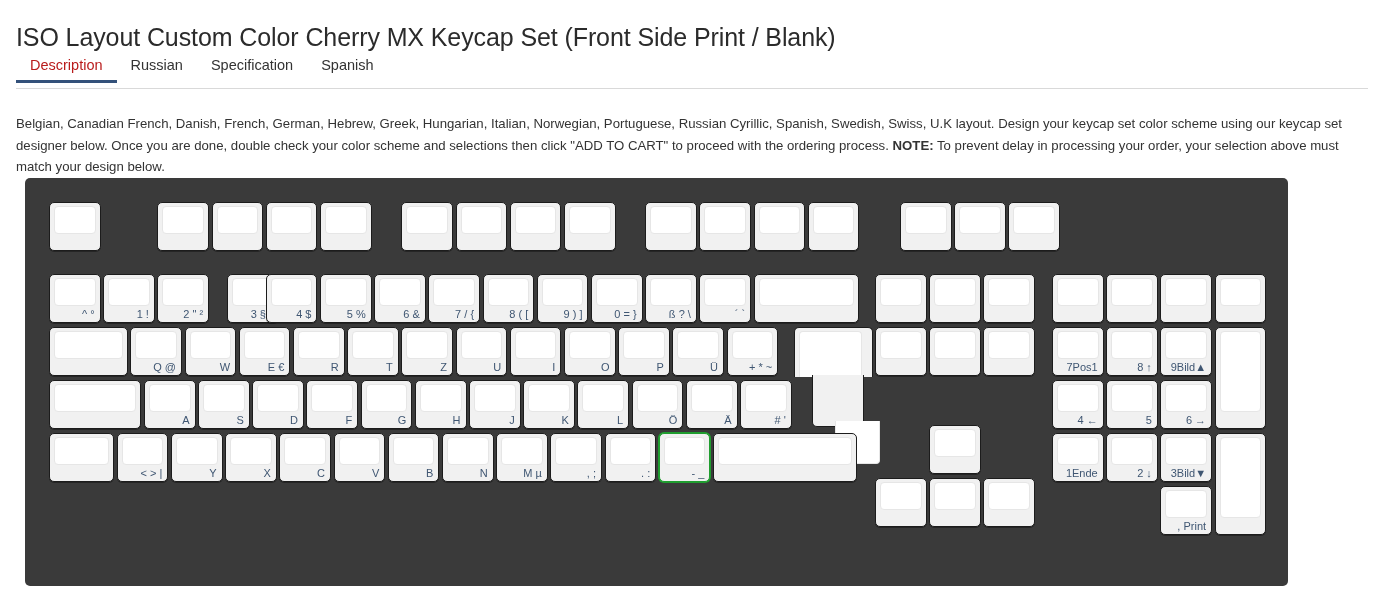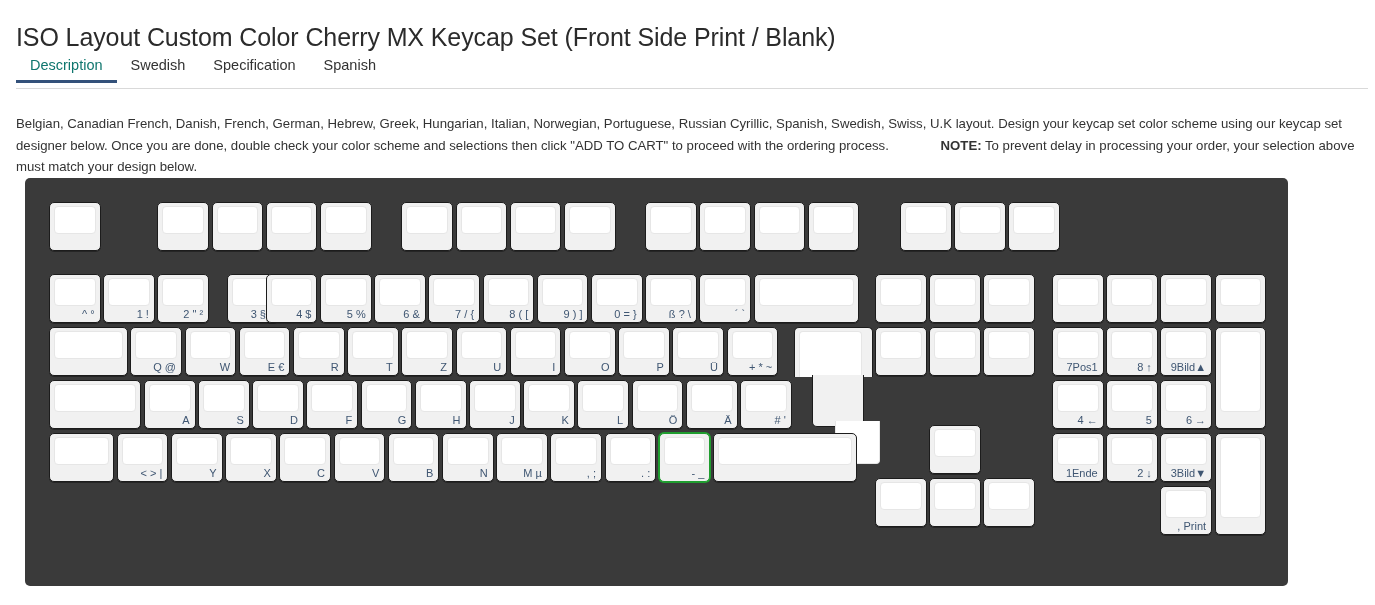--- a/index.html
+++ b/index.html
@@ -33,38 +33,38 @@
     align-items: flex-start;
   }
   .tab {
     font-size: 14.5px;
     color: #333333;
     padding: 0 14px 9px 14px;
     cursor: pointer;
     white-space: nowrap;
     position: relative;
   }
-  .tab.active { color: #0f766e; }
+  .tab.active { color: #b91c1c; }
   .tab.active::after {
     content: "";
     position: absolute;
     left: 0; right: 0; bottom: -1px;
     height: 3px;
     background: #33517a;
   }
 
   .desc {
     position: absolute;
     left: 16px; top: 113px;
     width: 1353px;
     font-size: 13.2px;
     line-height: 21.5px;
     color: #333333;
   }
-  .desc b { font-weight: bold; margin-left: 48px; }
+  .desc b { font-weight: bold; }
 
   
   .kb-wrap {
     position: absolute;
     left: 25px; top: 178px;
     width: 1263px; height: 408px;
     background: #3a3a3a;
     border-radius: 5px;
   }
   .kb {
@@ -117,21 +117,21 @@
 </style>
 </head>
 <body>
 
 <div class="page">
 
   <h1 class="page-title">ISO Layout Custom Color Cherry MX Keycap Set (Front Side Print / Blank)</h1>
 
   <div class="tabbar">
     <div class="tab active">Description</div>
-    <div class="tab">Swedish</div>
+    <div class="tab">Russian</div>
     <div class="tab">Specification</div>
     <div class="tab">Spanish</div>
   </div>
 
   <div class="desc"><span>Belgian, Canadian French, Danish, French, German, Hebrew, Greek, Hungarian, Italian, Norwegian, Portuguese, Russian Cyrillic, Spanish, Swedish, Swiss, U.K layout. Design your keycap set color scheme using our keycap set designer below. Once you are done, double check your color scheme and selections then click "ADD TO CART" to proceed with the ordering process. </span><b>NOTE:</b><span> To prevent delay in processing your order, your selection above must match your design below.</span></div>
 
   <div class="kb-wrap">
     <div class="kb" id="kb">
         <div class="key" style="left: 24px; top: 24px; width: 51.7px; height: 49px;">
           <div class="cap"></div>

